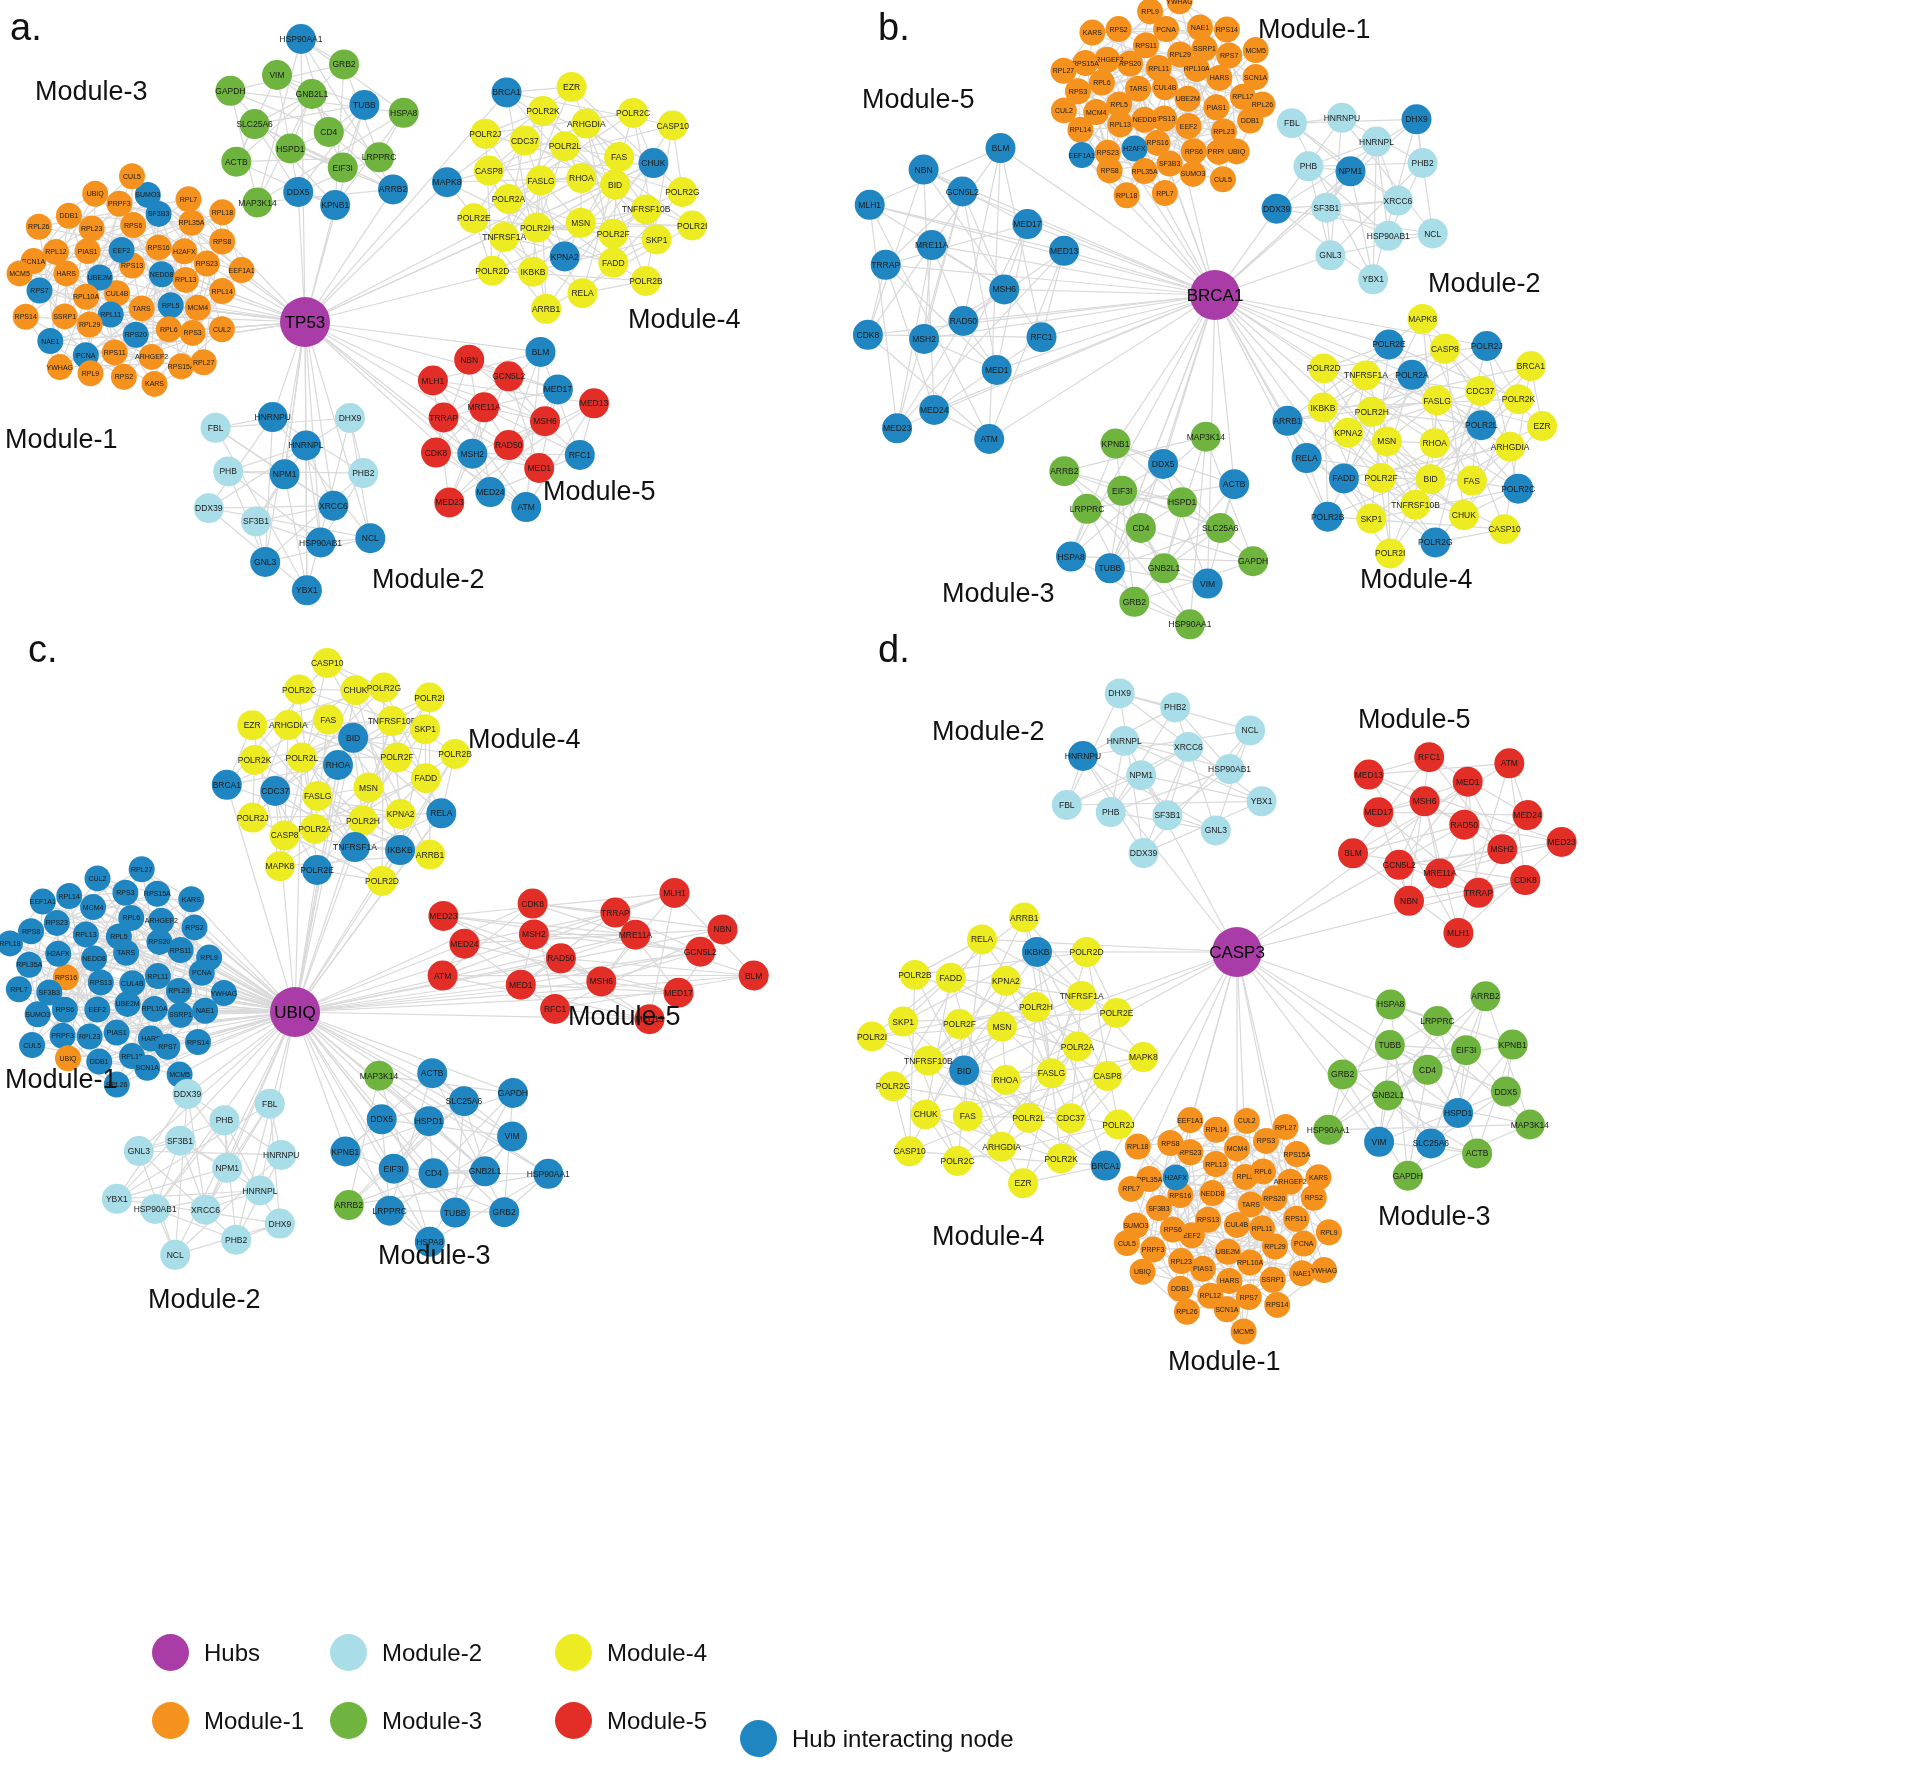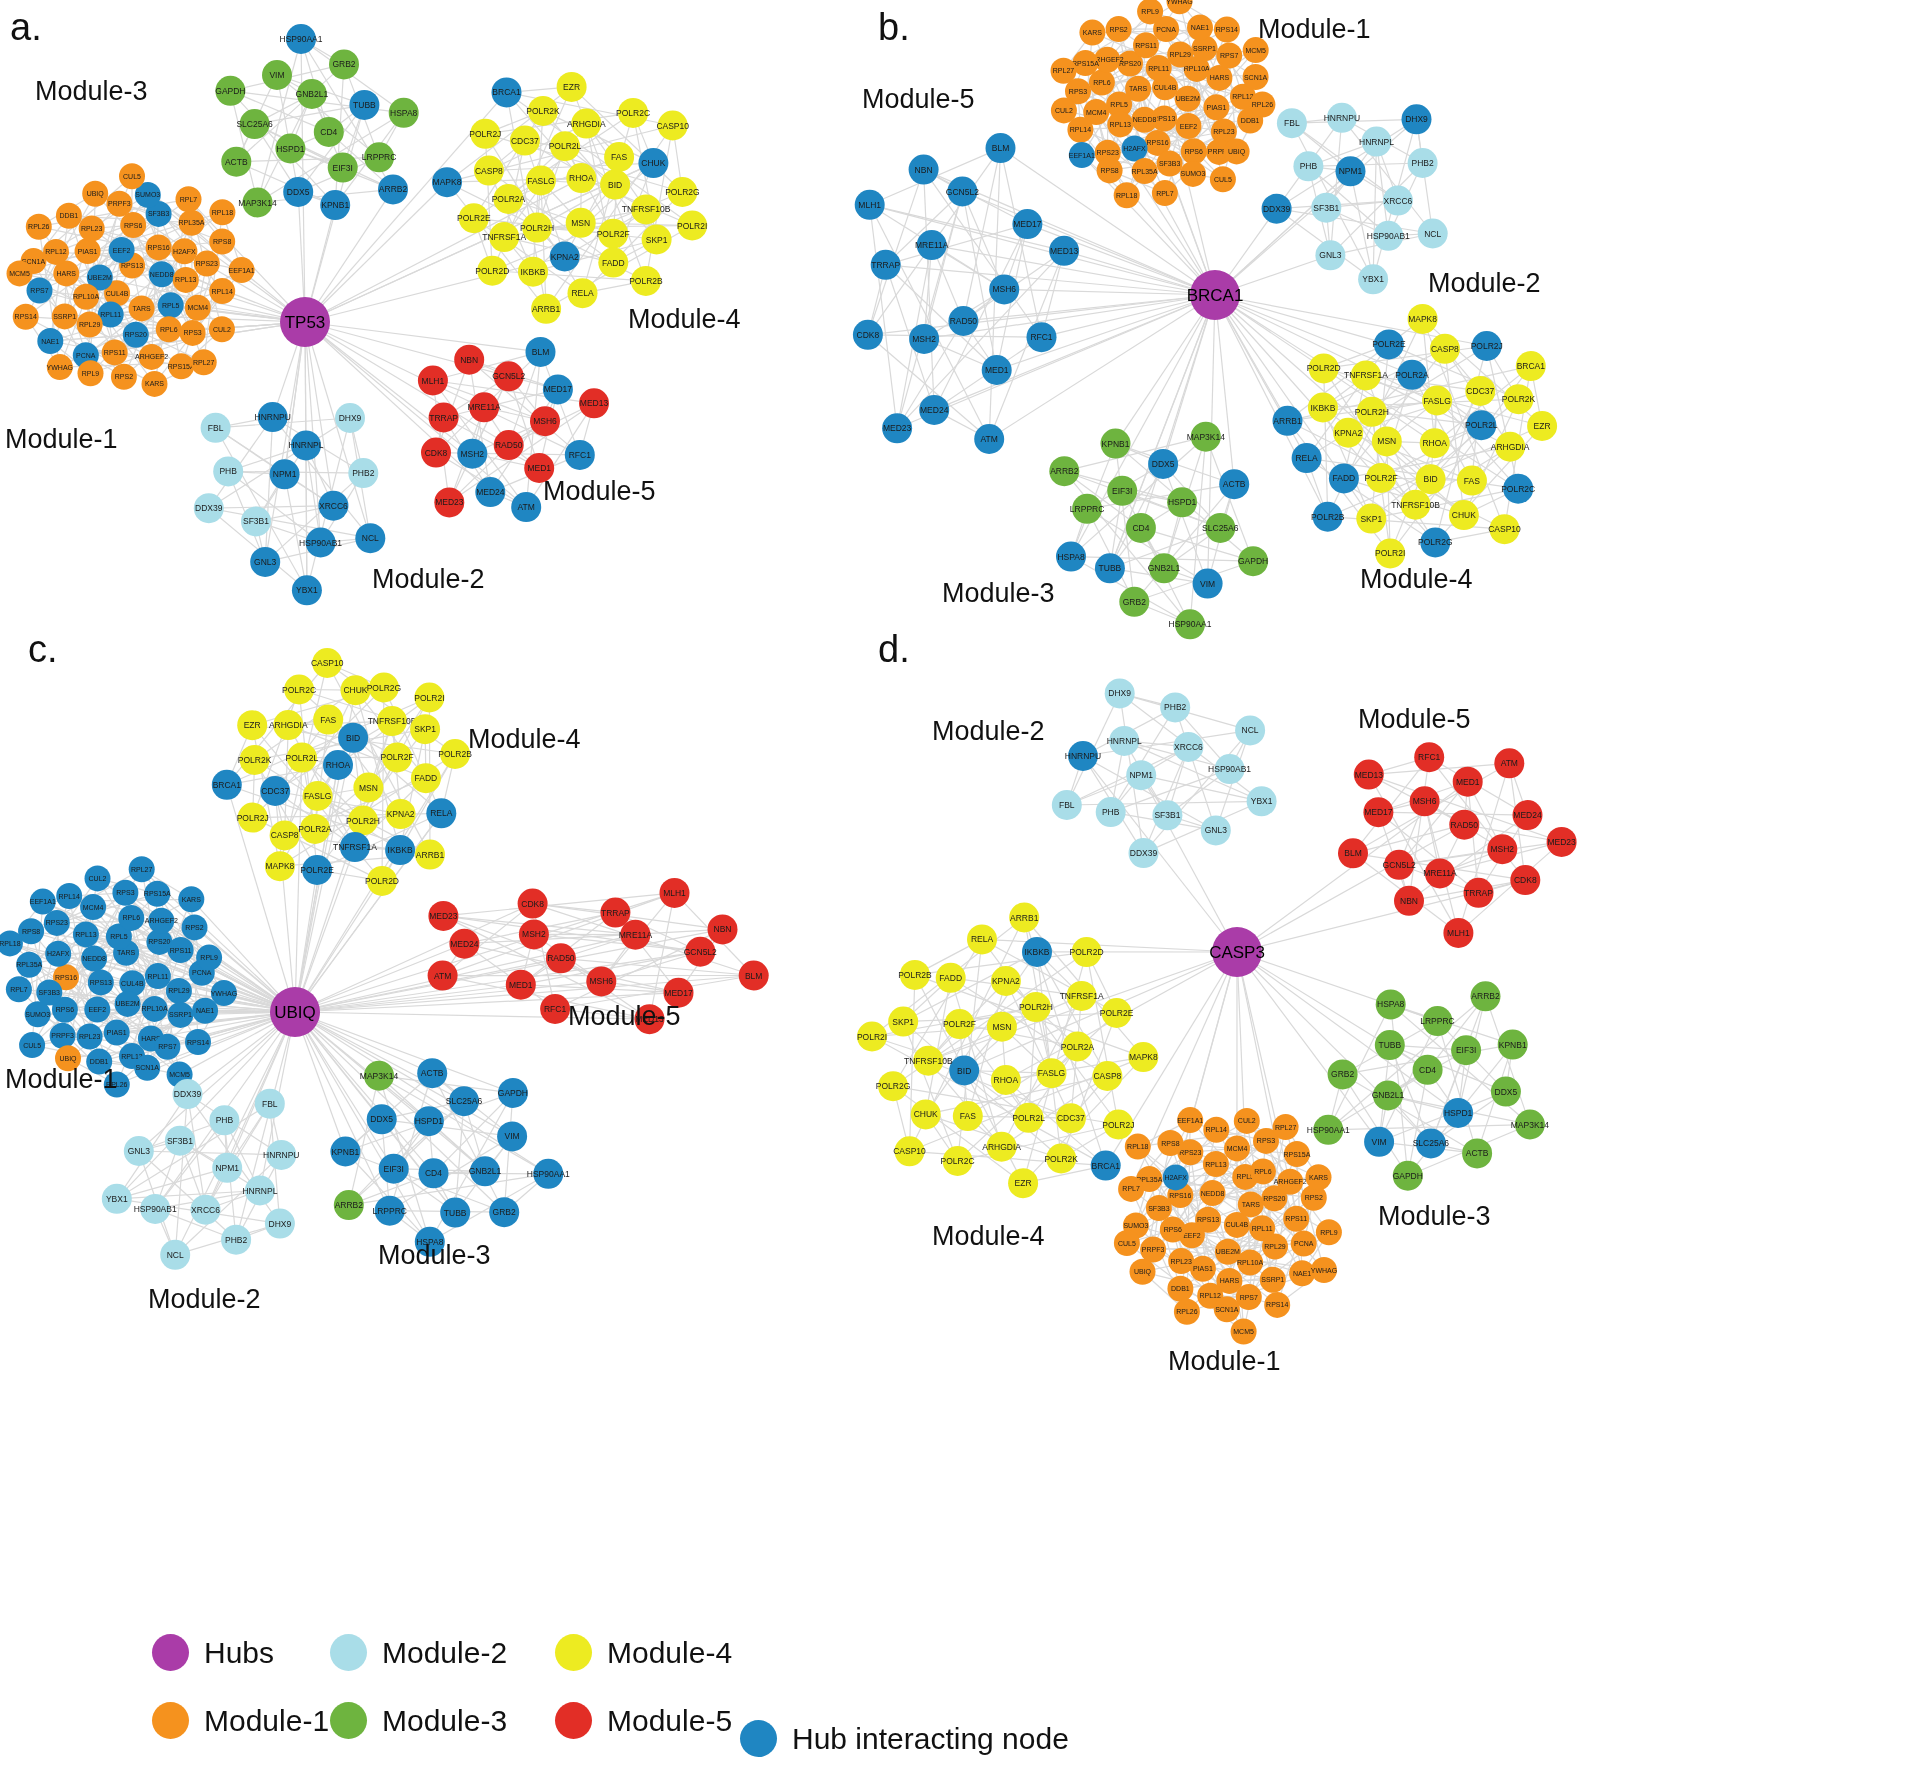--- a/index.html
+++ b/index.html
@@ -10,21 +10,21 @@
   .node{stroke:none;}
   .nlabel{fill:#1b1b1b;text-anchor:middle;dominant-baseline:central;
           font-family:"Liberation Sans",sans-serif;}
   .module-label{font-size:27px;fill:#111;font-family:"Liberation Sans",sans-serif;}
   .panel-letter{font-size:38px;fill:#111;font-weight:500;font-family:"Liberation Sans",sans-serif;}
   .hub-label{font-size:17px;fill:#000;text-anchor:middle;dominant-baseline:central;
              font-family:"Liberation Sans",sans-serif;}
   .legend-item{position:absolute;display:flex;align-items:center;gap:15px;}
   .swatch{width:37px;height:37px;border-radius:50%;flex:0 0 auto;}
   .swatch.line{width:48px;height:4px;border-radius:2px;}
-  .legend-label{font-size:30px;color:#111;white-space:nowrap;}
+  .legend-label{font-size:24px;color:#111;white-space:nowrap;}
 </style>
 </head>
 <body>
 
 <div class="fig">
   <svg id="network-svg" width="1923" height="1775" viewBox="0 0 1923 1775">
       <g>
         <line x1="328.8" y1="131.9" x2="290.4" y2="148.5" class="edge"></line>
         <line x1="328.8" y1="131.9" x2="311.9" y2="94.0" class="edge"></line>
         <line x1="328.8" y1="131.9" x2="364.4" y2="104.9" class="edge"></line>

